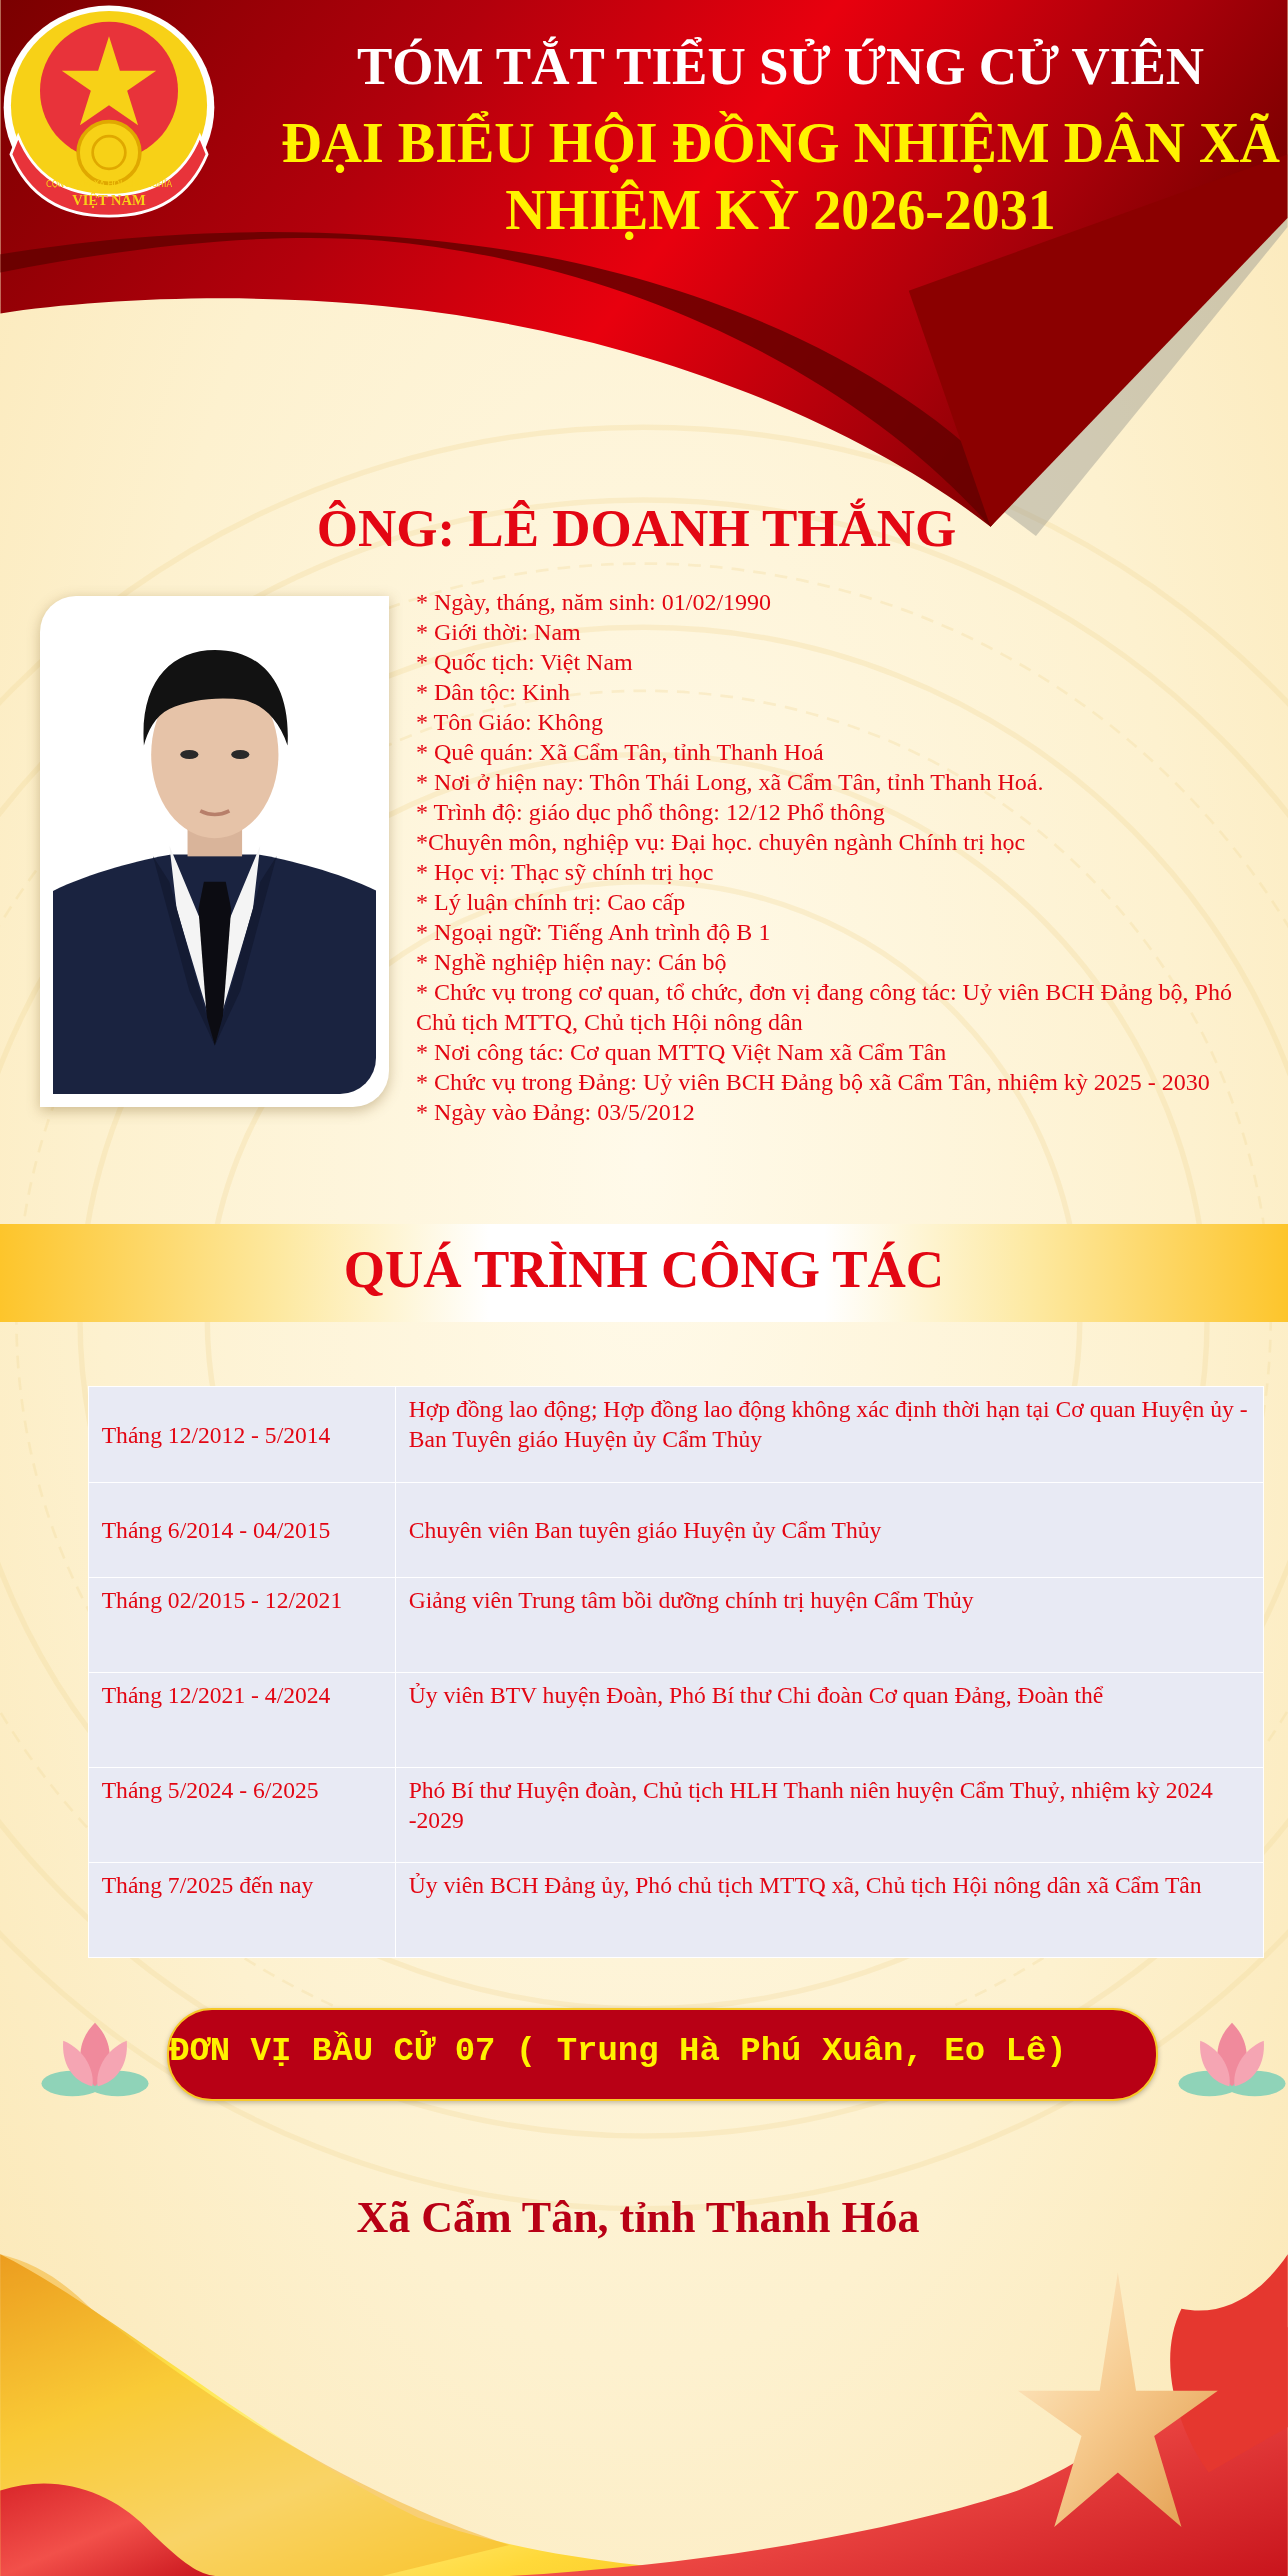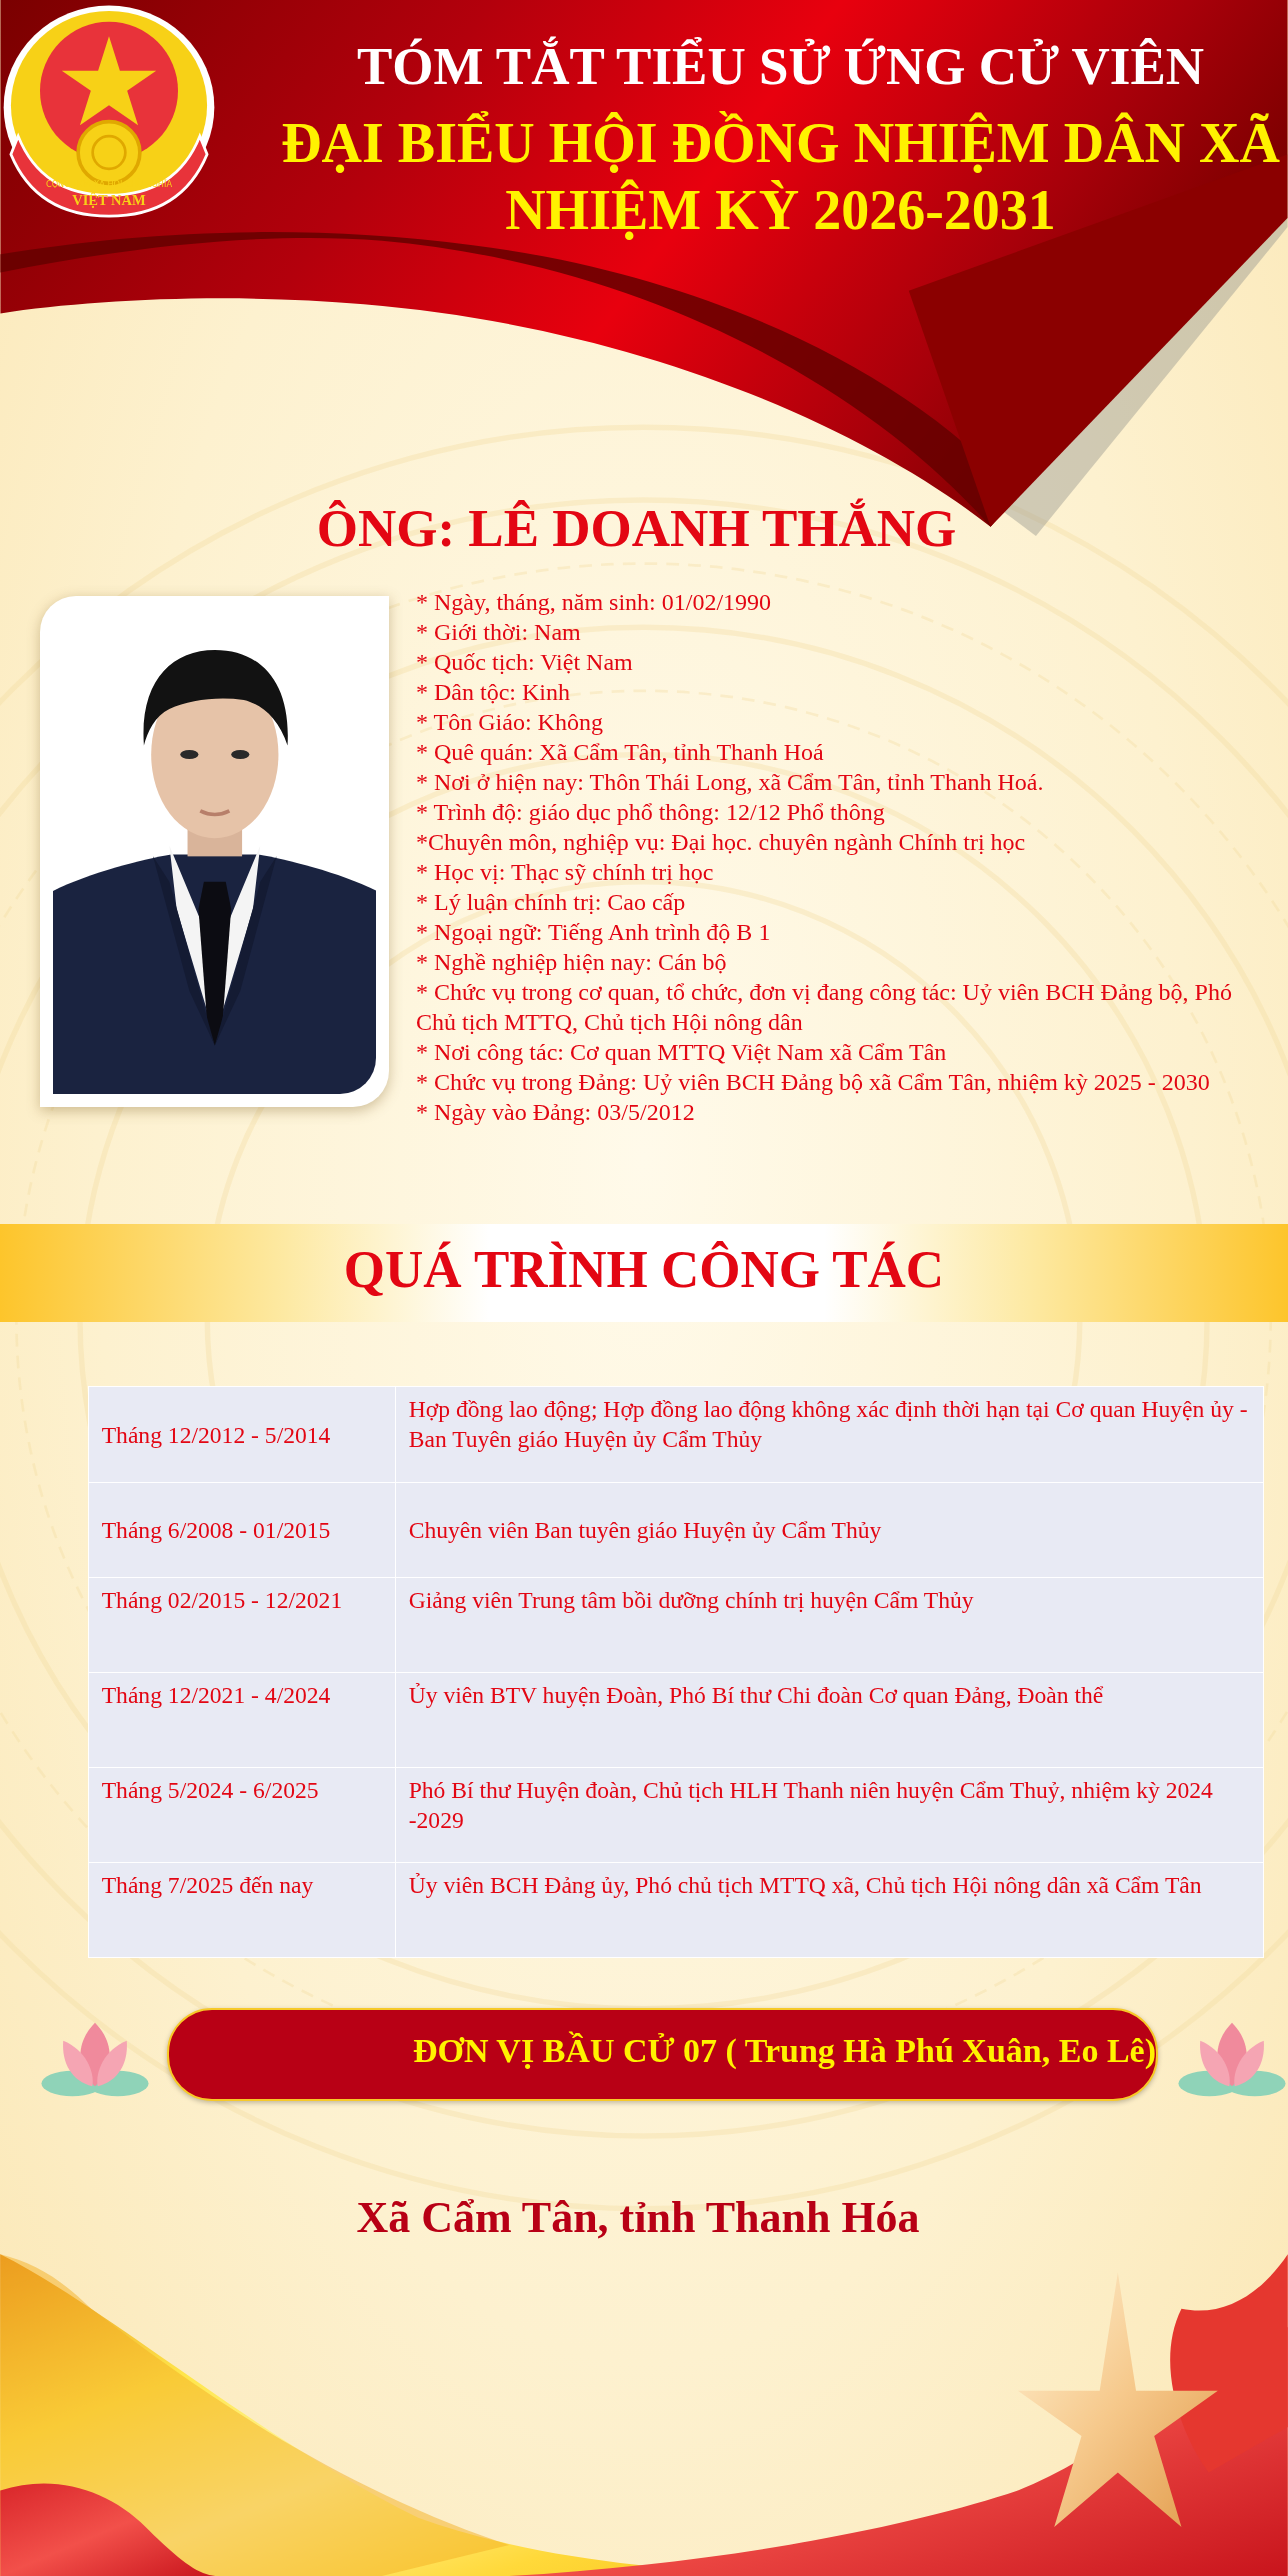--- a/index.html
+++ b/index.html
@@ -81,22 +81,22 @@
   .row-1 td { height: 95px; vertical-align: middle; }
   .row-2 td, .row-3 td, .row-4 td, .row-5 td { height: 95px; }
 
   
   .unit-pill {
     position: absolute; left: 167px; top: 2008px; width: 991px; height: 93px;
     background: #b80015; border: 2.7px solid #f7c928; border-radius: 45px;
     box-shadow: 0 1.8px 5.5px rgba(0,0,0,0.25);
   }
   .unit-label {
-    position: absolute; left: 0; top: 22px; width: 100%; text-align: right;
-    font-size: 34px; font-weight: bold; color: #fff200; white-space: nowrap;
+    position: absolute; left: 0; top: 22px; width: 100%; text-align: left;
+    font-size: 34px; font-weight: bold; color: #fff200; white-space: nowrap; font-family: Liberation Mono, monospace;
   }
   .lotus { position: absolute; width: 118px; height: 82px; top: 2018px; }
   .lotus-left { left: 36px; }
   .lotus-right { left: 1173px; }
   .commune {
     position: absolute; left: 0; width: 1276px; top: 2147px; text-align: center;
     font-size: 44px; font-weight: bold; color: #b80015; margin-top: 45px;
   }
 
   
@@ -214,21 +214,21 @@
   <div class="section-title">QUÁ TRÌNH CÔNG TÁC</div>
 </div>
 
 <table class="work-table">
   <tbody>
       <tr class="row-0">
     <td class="period">Tháng 12/2012 - 5/2014</td>
     <td>Hợp đồng lao động; Hợp đồng lao động không xác định thời hạn tại Cơ quan Huyện ủy - Ban Tuyên giáo Huyện ủy Cẩm Thủy</td>
   </tr>
   <tr class="row-1">
-    <td class="period">Tháng 6/2008 - 01/2015</td>
+    <td class="period">Tháng 6/2014 - 04/2015</td>
     <td>Chuyên viên Ban tuyên giáo Huyện ủy Cẩm Thủy</td>
   </tr>
   <tr class="row-2">
     <td class="period">Tháng 02/2015 - 12/2021</td>
     <td>Giảng viên Trung tâm bồi dưỡng chính trị huyện Cẩm Thủy</td>
   </tr>
   <tr class="row-3">
     <td class="period">Tháng 12/2021 - 4/2024</td>
     <td>Ủy viên BTV huyện Đoàn, Phó Bí thư  Chi đoàn Cơ quan Đảng, Đoàn thể</td>
   </tr>

